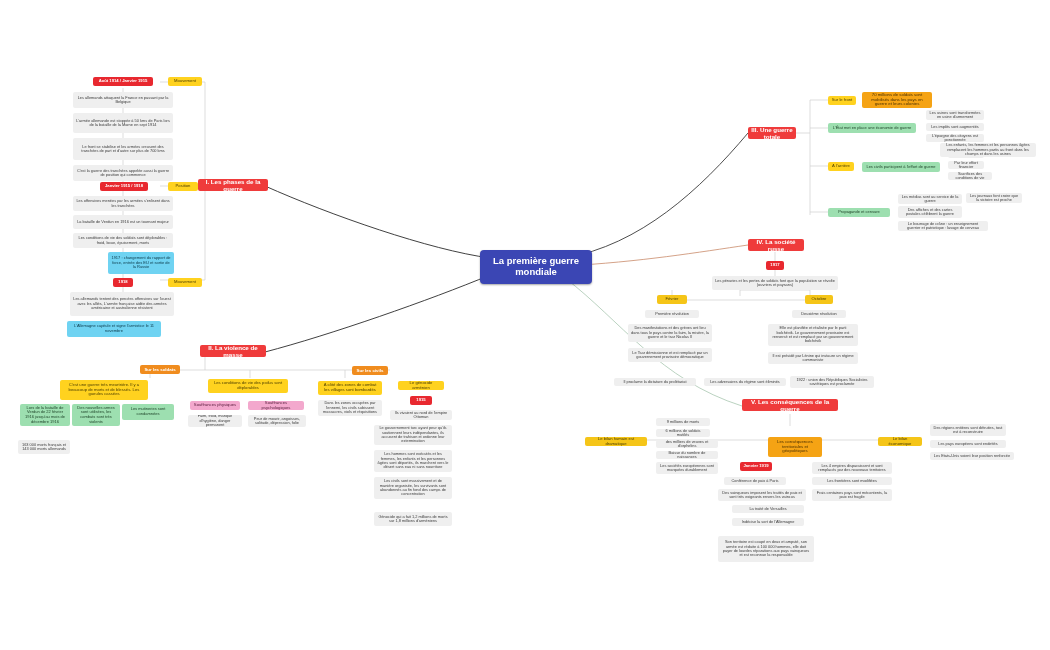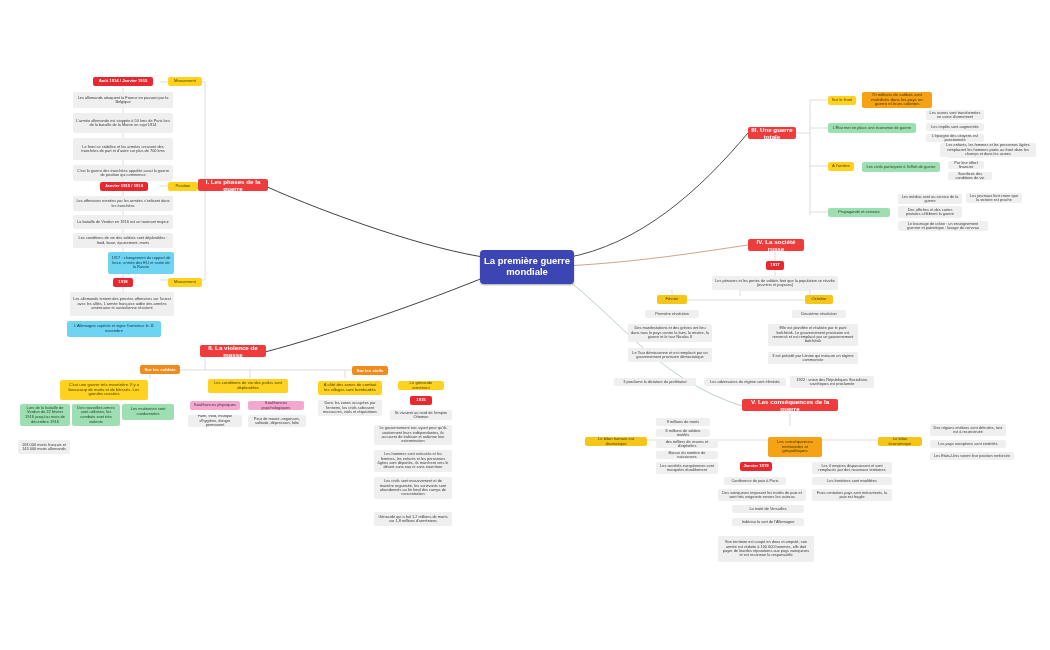--- a/index.html
+++ b/index.html
@@ -65,21 +65,21 @@
       <path d="M740,290 L810,290 M740,290 L740,296 M810,290 L810,296"></path>
       <path d="M672,290 L672,300 M672,300 L820,300"></path>
     </g>
 
     <g stroke="#cfcfcf" stroke-width="0.7" fill="none">
       <path d="M790,414 L790,426 M640,440 L905,440"></path>
       <path d="M640,440 L640,446 M800,440 L800,446 M905,440 L905,446"></path>
     </g>
   </svg>
 
-  <div class="node center" style="left:480px;top:250px;width:94px;height:34px;">
+  <div class="node center" style="left:480px;top:250px;width:112px;height:34px;">
     <span style="white-space:pre-line;">La première guerre
 mondiale</span>
   </div>
 
   <div class="node sec" style="left:198px;top:179px;width:70px;height:12px;">
     <span>I. Les phases de la guerre</span>
   </div>
 
   <div class="node red" style="left:93px;top:77px;width:60px;height:9px;">
     <span>Août 1914 / Janvier 1915</span>

